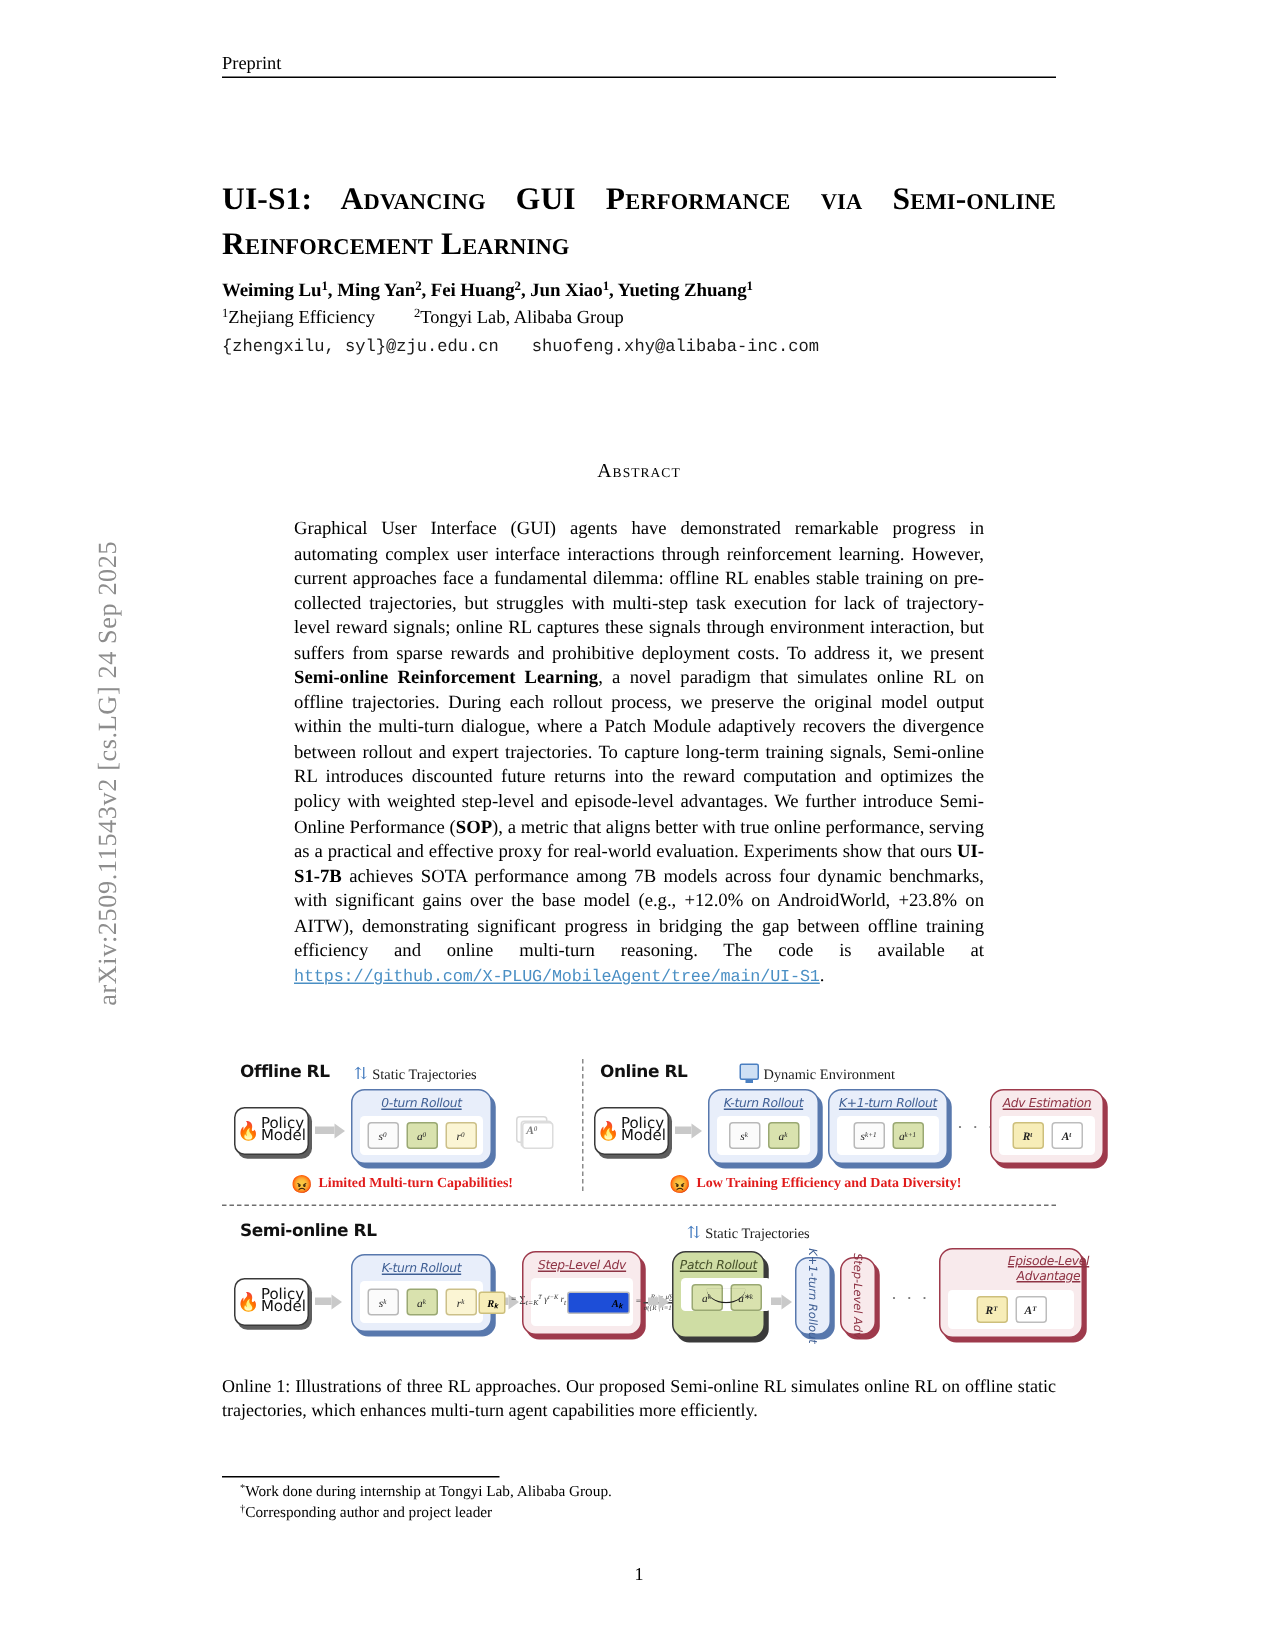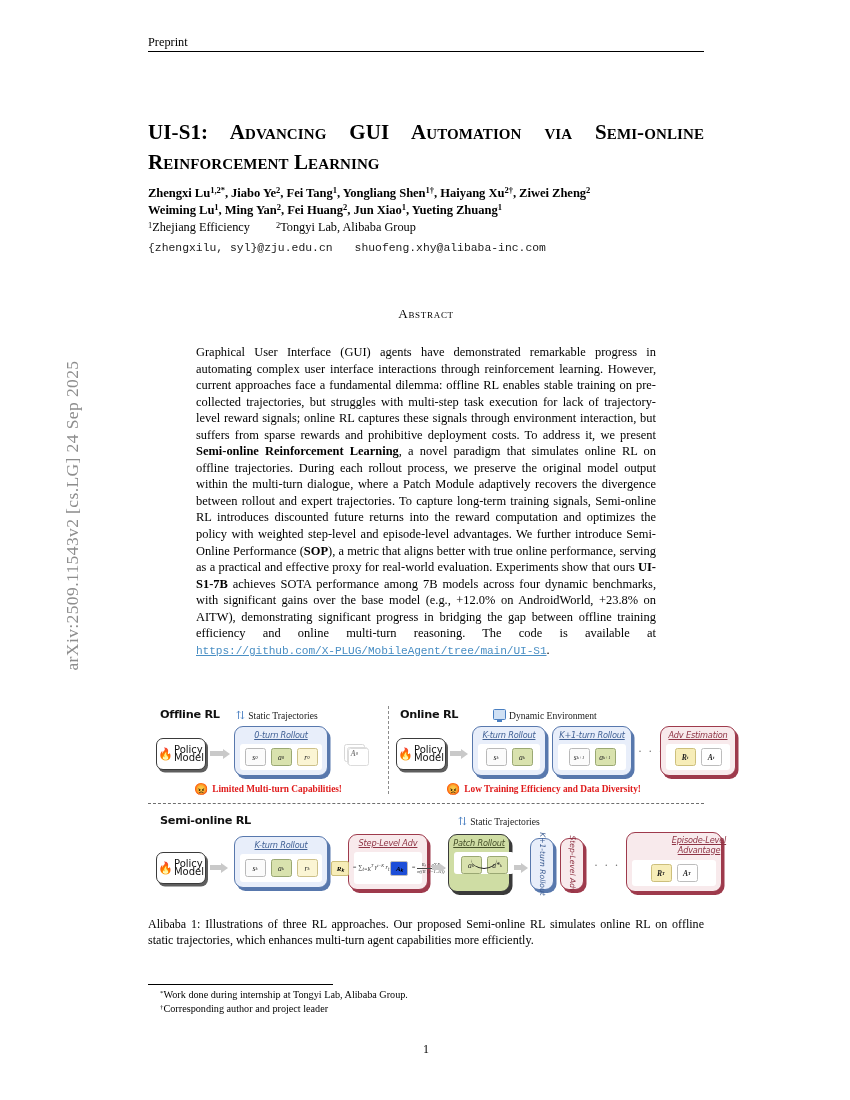--- a/index.html
+++ b/index.html
@@ -331,21 +331,21 @@
   }
   .fchip {
     width: 16px; height: 13px;
     border-radius: 2px;
     display: flex; align-items: center; justify-content: center;
     font-family: "Liberation Serif", serif;
     font-style: italic; font-weight: bold;
     font-size: 7px;
   }
   .fchip.R { background: #f7edb8; border: 0.8px solid #cdbf7c; }
-  .fchip.A { background: #1d4ed8; border: 0.8px solid #bdbdbd; }
+  .fchip.A { background: #1d4ed8; border: 0.8px solid #bdbdbd; padding-left: 24px; }
   .feq {
     font-family: "Liberation Serif", serif;
     font-size: 6.2px;
     color: #333;
     font-style: italic;
     white-space: nowrap;
   }
   .feq .frac {
     display: inline-block;
     vertical-align: middle;
@@ -428,24 +428,23 @@
 
 <div id="arxiv-stamp">arXiv:2509.11543v2  [cs.LG]  24 Sep 2025</div>
 
 <div id="page-column">
 
   <div id="runhead">
     <div class="label">Preprint</div>
     <div class="rule"></div>
   </div>
 
-  <h1 id="title"><span class="nocaps">UI-S1:</span> <span>Advancing GUI Automation via Semi-online Reinforcement Learning</span></h1>
+  <h1 id="title"><span class="nocaps">UI-S1:</span> <span>Advancing GUI Performance via Semi-online Reinforcement Learning</span></h1>
 
   <div id="authors">
-    <div class="author-line">Zhengxi Lu<sup>1,2*</sup>, Jiabo Ye<sup>2</sup>, Fei Tang<sup>1</sup>, Yongliang Shen<sup>1†</sup>, Haiyang Xu<sup>2†</sup>, Ziwei Zheng<sup>2</sup></div>
     <div class="author-line">Weiming Lu<sup>1</sup>, Ming Yan<sup>2</sup>, Fei Huang<sup>2</sup>, Jun Xiao<sup>1</sup>, Yueting Zhuang<sup>1</sup></div>
     <div class="affil-line"><sup>1</sup><span>Zhejiang Efficiency</span><span class="affil-gap"></span><sup>2</sup><span>Tongyi Lab, Alibaba Group</span></div>
     <div class="email-line"><span>{zhengxilu, syl}@zju.edu.cn</span><span class="email-gap"></span><span>shuofeng.xhy@alibaba-inc.com</span></div>
   </div>
 
   <div id="abstract-head">Abstract</div>
   <div id="abstract-body"><span>Graphical User Interface (GUI) agents have demonstrated remarkable progress in automating complex user interface interactions through reinforcement learning. However, current approaches face a fundamental dilemma: offline RL enables stable training on pre-collected trajectories, but struggles with multi-step task execution for lack of trajectory-level reward signals; online RL captures these signals through environment interaction, but suffers from sparse rewards and prohibitive deployment costs. To address it, we present </span><b>Semi-online Reinforcement Learning</b><span>, a novel paradigm that simulates online RL on offline trajectories. During each rollout process, we preserve the original model output within the multi-turn dialogue, where a Patch Module adaptively recovers the divergence between rollout and expert trajectories. To capture long-term training signals, Semi-online RL introduces discounted future returns into the reward computation and optimizes the policy with weighted step-level and episode-level advantages. We further introduce Semi-Online Performance (</span><b>SOP</b><span>), a metric that aligns better with true online performance, serving as a practical and effective proxy for real-world evaluation. Experiments show that ours </span><b>UI-S1-7B</b><span> achieves SOTA performance among 7B models across four dynamic benchmarks, with significant gains over the base model (e.g., +12.0% on AndroidWorld, +23.8% on AITW), demonstrating significant progress in bridging the gap between offline training efficiency and online multi-turn reasoning. The code is available at </span><a class="url" href="#">https://github.com/X-PLUG/MobileAgent/tree/main/UI-S1</a><span>.</span></div>
 
   <div id="figure">
 
@@ -604,21 +603,21 @@
       <div class="stage pink" style="left:478px; top:22px; width:96px; height:60px;">
         <div class="cap" style="line-height:9.6px;margin-left:25px;"><span>Episode-Level</span><br><span>Advantage</span></div>
         <div class="inner" style="top:27px;">
           <span class="chip R">R<sub>T</sub></span>
           <span class="chip A">A<sub>T</sub></span>
         </div>
       </div>
     </div>
   </div>
 
-  <div id="caption"><span>Alibaba 1:</span><span> Illustrations of three RL approaches. Our proposed Semi-online RL simulates online RL on offline static trajectories, which enhances multi-turn agent capabilities more efficiently.</span></div>
+  <div id="caption"><span>Online 1:</span><span> Illustrations of three RL approaches. Our proposed Semi-online RL simulates online RL on offline static trajectories, which enhances multi-turn agent capabilities more efficiently.</span></div>
 
   <div id="footnote-rule"></div>
   <div id="footnotes">
     <div class="fn"><sup>*</sup><span>Work done during internship at Tongyi Lab, Alibaba Group.</span></div>
     <div class="fn"><sup>†</sup><span>Corresponding author and project leader</span></div>
   </div>
 
   <div id="pageno">1</div>
 
 </div>

